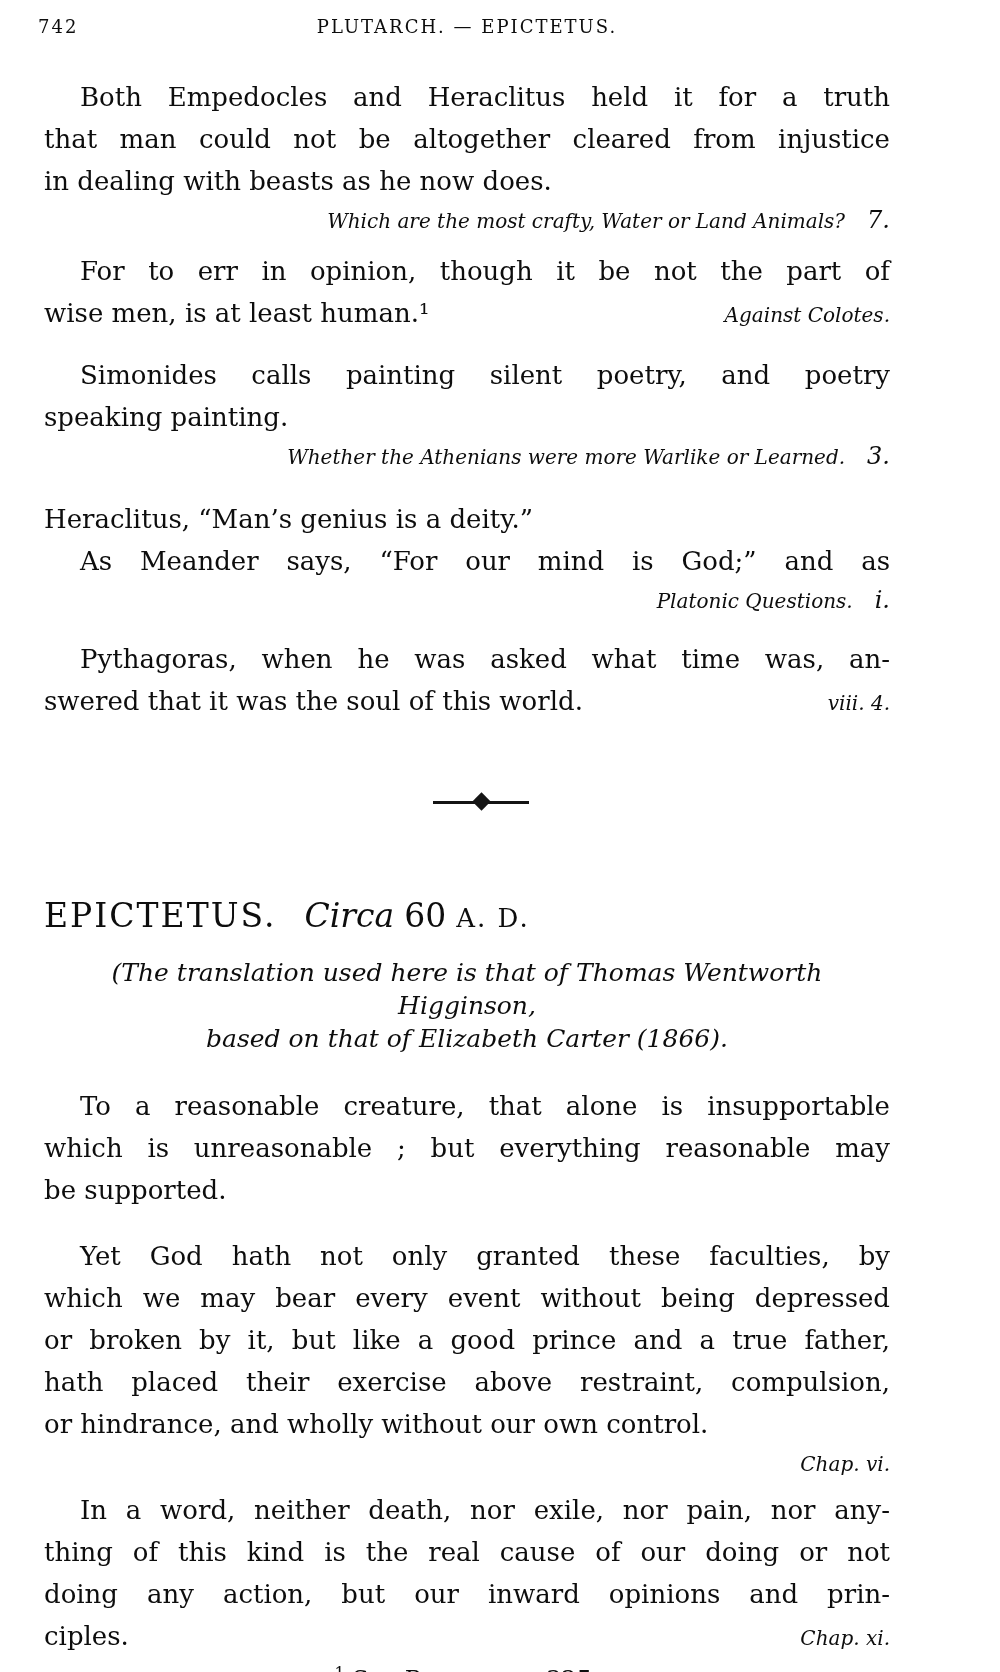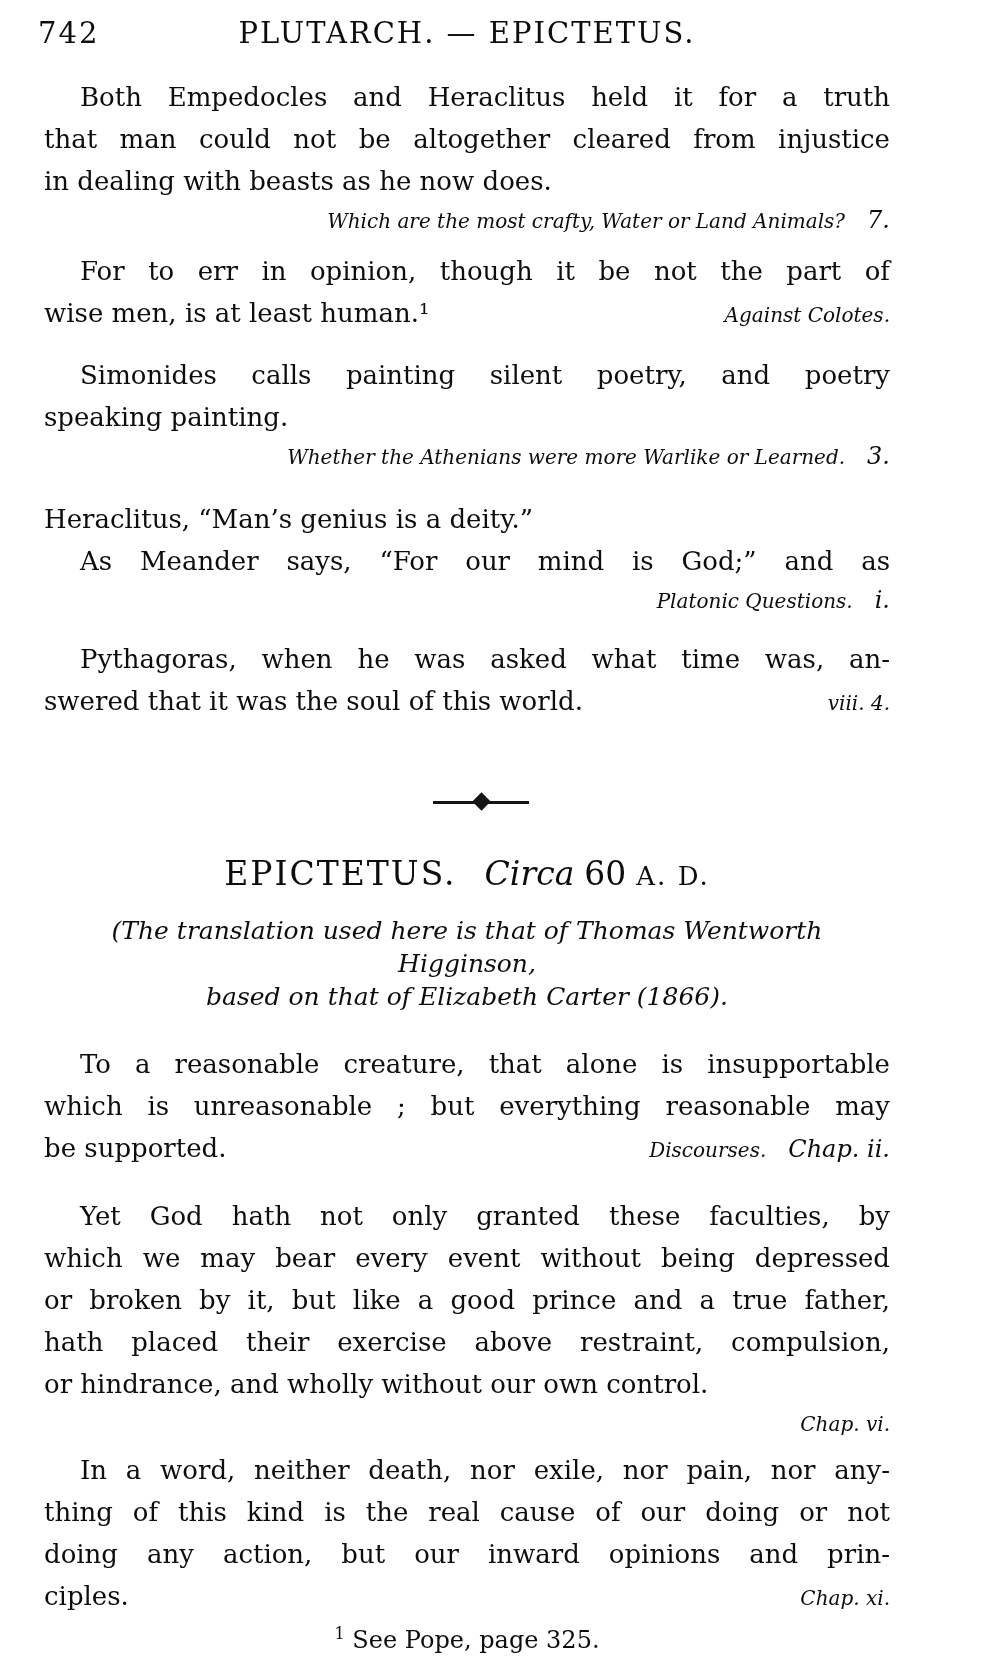--- a/index.html
+++ b/index.html
@@ -12,21 +12,21 @@
     font-family: "DejaVu Serif", serif;
     color: #0d0d0d;
   }
   .page {
     position: relative;
     width: 1000px; height: 1672px;
     padding: 16px 110px 0 44px;
   }
 
   
-  .runhead { position: relative; height: 38px; font-size: 29px; }
+  .runhead { position: relative; height: 38px; font-size: 18px; }
   .pageno { position: absolute; left: -6px; top: 0; letter-spacing: 2px; }
   .runtitle { text-align: center; letter-spacing: 2px; }
 
   
   .para { margin-top: 22px; }
   .mt38 { }
   .mt12 { margin-top: 12px; }
   .mt18 { margin-top: 18px; }
   .mt24 { margin-top: 24px; }
   .mt20 { margin-top: 20px; }
@@ -63,21 +63,21 @@
     position: absolute; top: 7px; left: 0;
     width: 96px; height: 3px; background: #141414;
   }
   .div-diamond {
     position: absolute; left: 42px; top: 1px;
     width: 13px; height: 13px; background: #141414;
     transform: rotate(45deg);
   }
 
   
-  .heading { margin-top: 42px; text-align: center; font-size: 33px; line-height: 44px; }
+  .heading { margin-top: 84px; text-align: left; font-size: 33px; line-height: 44px; }
   .sh-name { letter-spacing: 2px; }
   .sh-circa { font-style: italic; margin-left: 28px; }
   .sh-year { margin-left: 10px; }
   .sh-era { font-size: 26px; letter-spacing: 2px; margin-left: 10px; }
 
   
   .note {
     margin-top: 16px; text-align: center;
     font-style: italic; font-size: 25px; line-height: 33px;
   }
@@ -149,21 +149,20 @@
   <div class="note">
     <div>(The translation used here is that of Thomas Wentworth Higginson,</div>
     <div>based on that of Elizabeth Carter (1866).</div>
   </div>
 
   <div class="para mt30">
     <div class="line j indent">To a reasonable creature, that alone is insupportable</div>
     <div class="line j">which is unreasonable ; but everything reasonable may</div>
     <div class="flexline">
       <span>be supported.</span>
-      <span class="attrgroup"><span class="attr">Discourses.</span><span class="ref">Chap. ii.</span></span>
     </div>
   </div>
 
   <div class="para mt24">
     <div class="line j indent">Yet God hath not only granted these faculties, by</div>
     <div class="line j">which we may bear every event without being depressed</div>
     <div class="line j">or broken by it, but like a good prince and a true father,</div>
     <div class="line j">hath placed their exercise above restraint, compulsion,</div>
     <div class="line">or hindrance, and wholly without our own control.</div>
     <div class="attrline">

